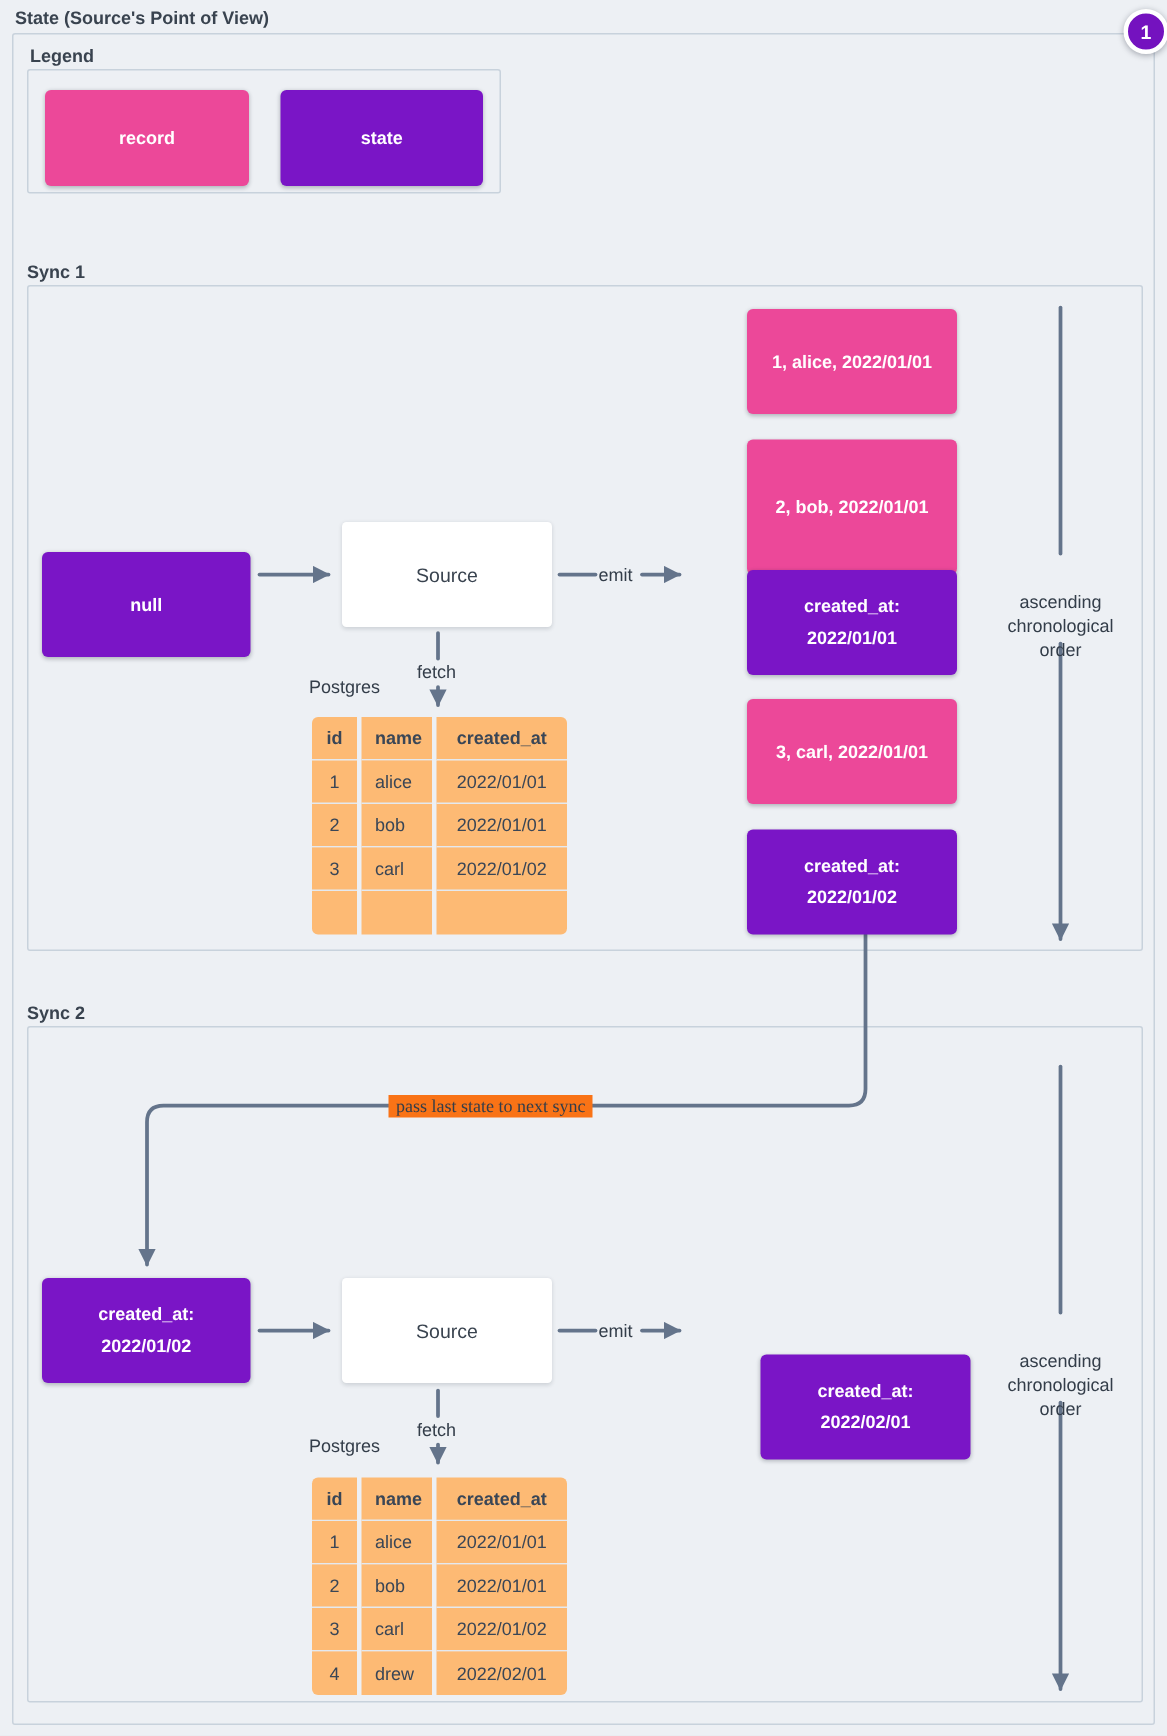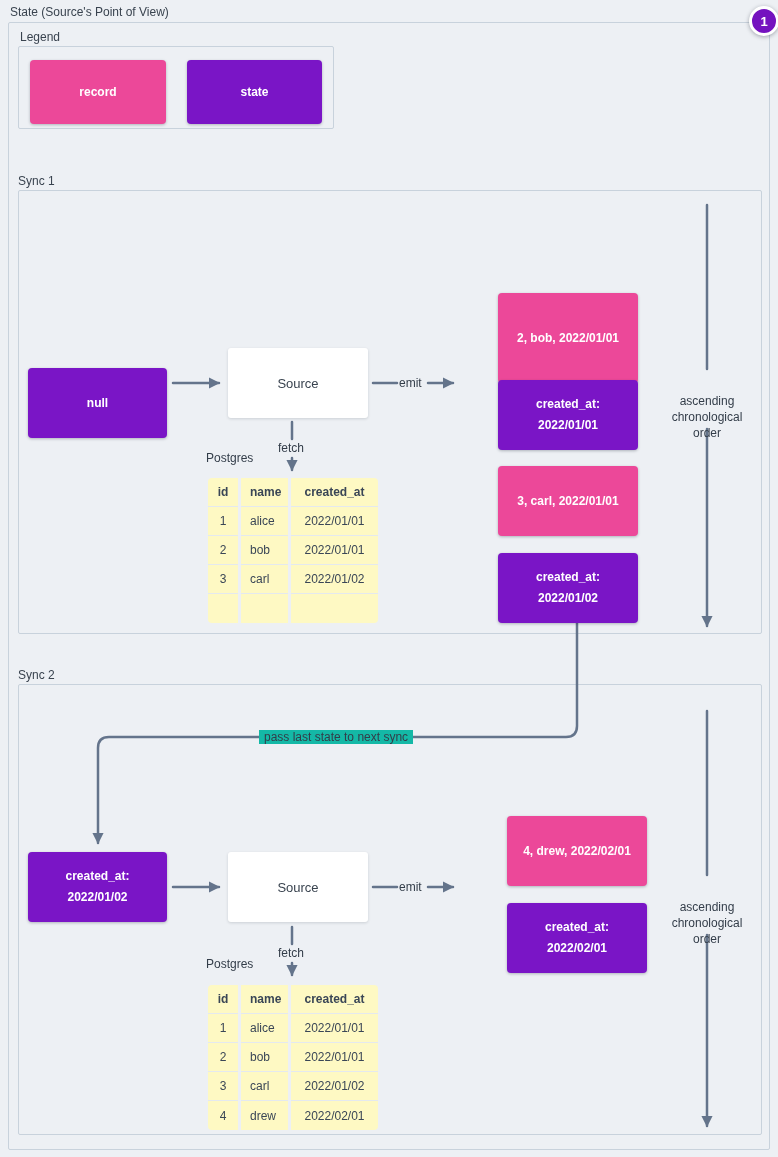--- a/index.html
+++ b/index.html
@@ -9,20 +9,21 @@
     position:relative; width:778px; height:1157px;
     background:#edf0f4; overflow:hidden;
   }
   .frame {
     position:absolute; border:1px solid #c8d2dc; border-radius:2px;
     background:transparent;
   }
   .lbl {
     position:absolute; font-size:12px; color:#39434f; line-height:14px;
     white-space:nowrap;
+    font-weight:bold;
   }
   .note {
     position:absolute; font-size:12px; color:#333d49; line-height:14px;
     white-space:nowrap;
   }
   .box {
     position:absolute; border-radius:4px; display:flex; align-items:center;
     justify-content:center; text-align:center; color:#ffffff;
     font-size:12px; font-weight:bold; line-height:21px; white-space:pre-line;
     box-shadow:0 1px 3px rgba(16,24,40,.28);
@@ -41,29 +42,29 @@
     display:flex; align-items:center; justify-content:center;
     box-shadow:0 1px 4px rgba(16,24,40,.35); z-index:6;
   }
   svg.lines { position:absolute; left:0; top:0; z-index:2; }
   .onTop { z-index:3; }
   .ordnote {
     position:absolute; font-size:12px; line-height:16px; color:#333d49;
     text-align:center; white-space:pre-line; width:98px; z-index:3;margin-top:20px;
   }
   .passlbl {
-    position:absolute; font-size:12px; color:#333d49; background:#14b8a6;
-    padding:0 5px; z-index:3; white-space:nowrap;
+    position:absolute; font-size:12px; color:#333d49; background:#f97316;
+    padding:0 5px; z-index:3; white-space:nowrap;font-family:Liberation Serif, serif;
   }
   .tbl {
     position:absolute; display:grid; grid-template-columns:30px 47px 87px;
     column-gap:3px; z-index:3;
   }
   .cell {
-    background:#fef9c3; height:29px; font-size:12px; color:#3a4656;
+    background:#fdba74; height:29px; font-size:12px; color:#3a4656;
     display:flex; align-items:center; justify-content:center;
     border-bottom:1px solid #e4e9ef;
   }
   .cell.head { font-weight:bold; }
   .cell.cname { justify-content:flex-start; padding-left:9px; }
   .cell.last { border-bottom:none; }
   .tbl .cell:nth-child(1) { border-top-left-radius:4px; }
   .tbl .cell:nth-child(3) { border-top-right-radius:4px; }
   .tbl .cell:nth-child(13) { border-bottom-left-radius:4px; }
   .tbl .cell:nth-child(15) { border-bottom-right-radius:4px; }
@@ -132,20 +133,21 @@
     <div class="cell cname">bob</div>
     <div class="cell">2022/01/01</div>
     <div class="cell">3</div>
     <div class="cell cname">carl</div>
     <div class="cell">2022/01/02</div>
     <div class="cell last"></div>
     <div class="cell last cname"></div>
     <div class="cell last"></div>
   </div>
 
+  <div class="box record onTop" style="left:498px;top:206px;width:140px;height:70px;">1, alice, 2022/01/01</div>
   <div class="box record onTop" style="left:498px;top:293px;width:140px;height:90px;">2, bob, 2022/01/01</div>
   <div class="box state onTop" style="left:498px;top:380px;width:140px;height:70px;">created_at:
 2022/01/01</div>
   <div class="box record onTop" style="left:498px;top:466px;width:140px;height:70px;">3, carl, 2022/01/01</div>
   <div class="box state onTop" style="left:498px;top:553px;width:140px;height:70px;">created_at:
 2022/01/02</div>
 
   <div class="ordnote" style="left:658px;top:373px;">ascending
 chronological
 order</div>
@@ -172,21 +174,20 @@
     <div class="cell cname">bob</div>
     <div class="cell">2022/01/01</div>
     <div class="cell">3</div>
     <div class="cell cname">carl</div>
     <div class="cell">2022/01/02</div>
     <div class="cell last">4</div>
     <div class="cell last cname">drew</div>
     <div class="cell last">2022/02/01</div>
   </div>
 
-  <div class="box record onTop" style="left:507px;top:816px;width:140px;height:70px;">4, drew, 2022/02/01</div>
   <div class="box state onTop" style="left:507px;top:903px;width:140px;height:70px;">created_at:
 2022/02/01</div>
 
   <div class="ordnote" style="left:658px;top:879px;">ascending
 chronological
 order</div>
 
 </div>
 
 </body></html>

